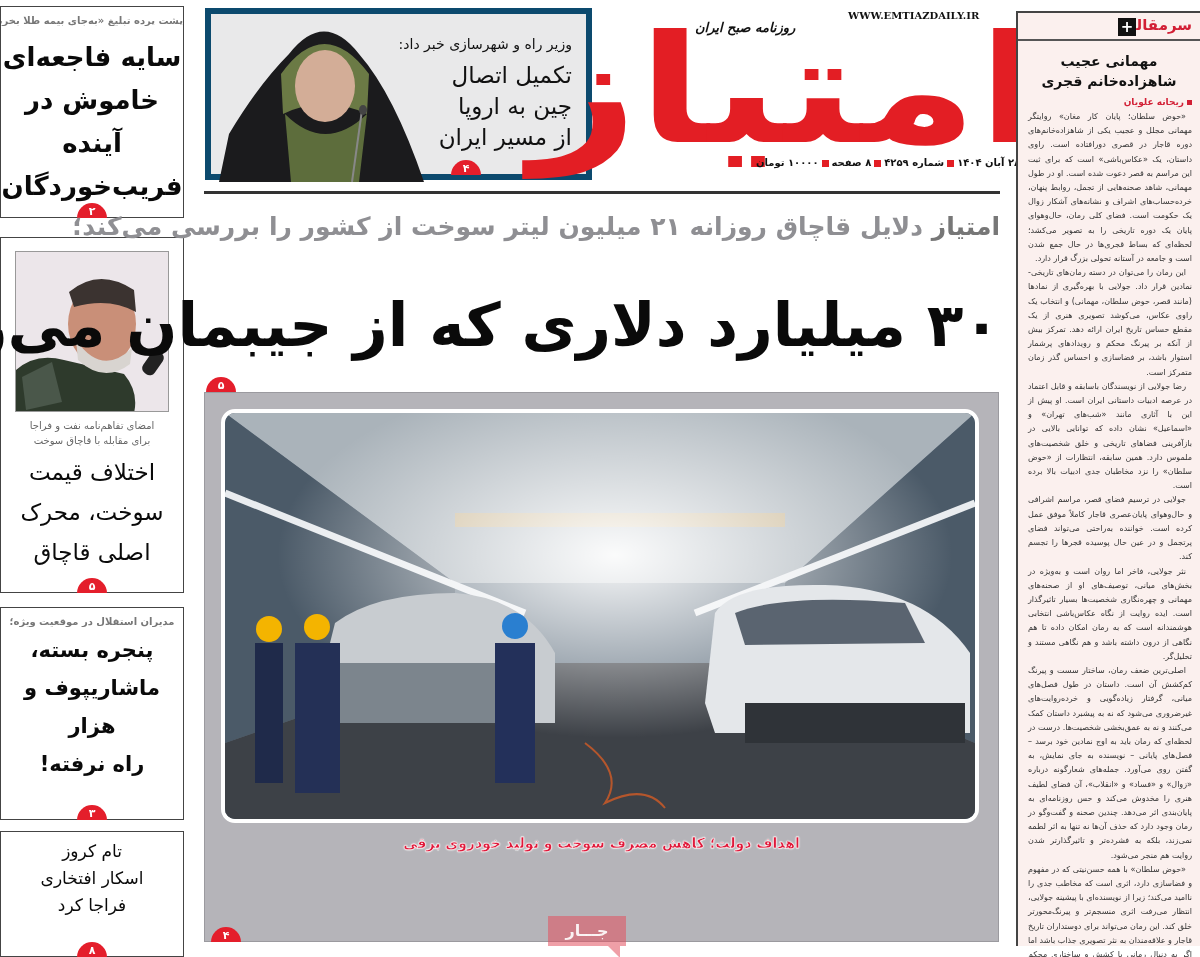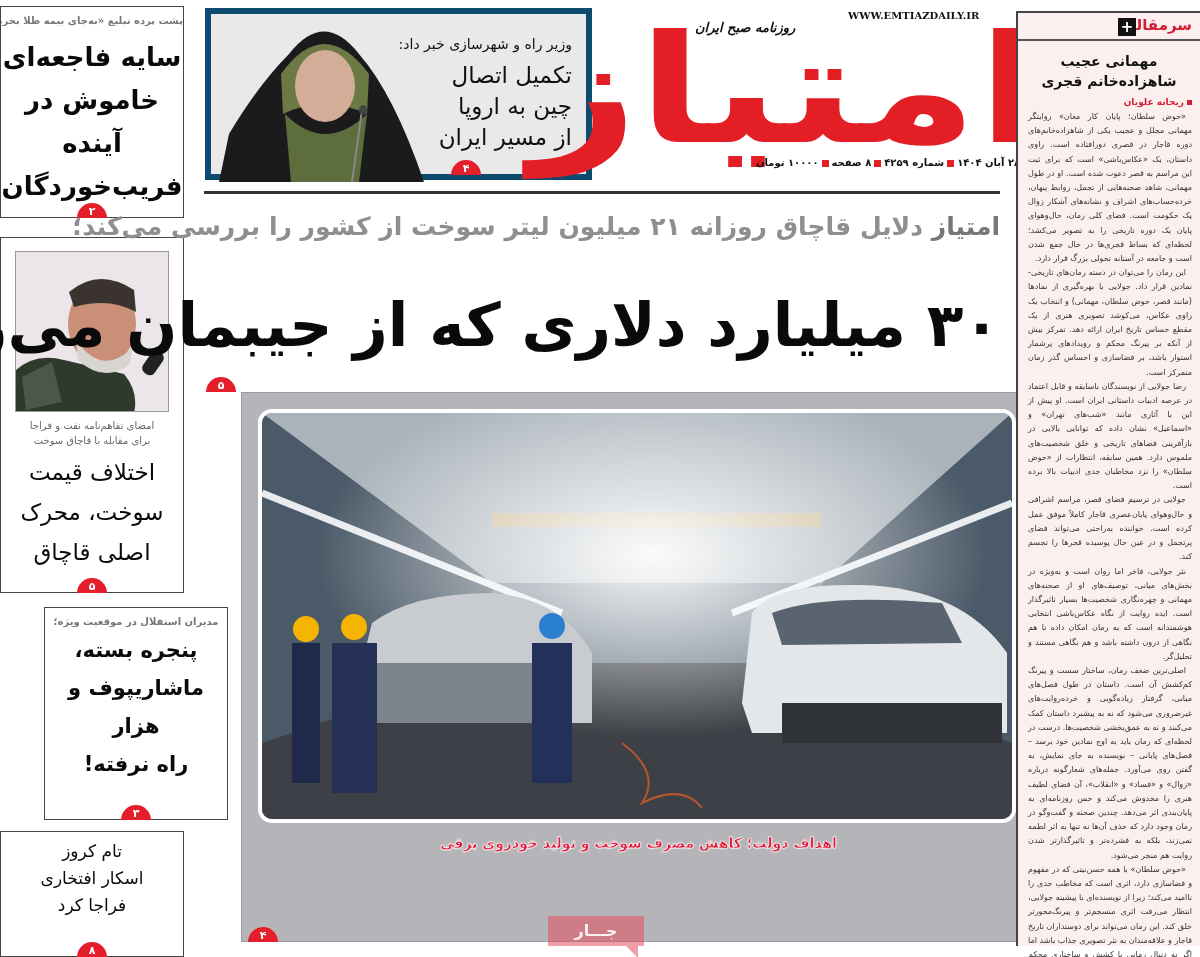--- a/index.html
+++ b/index.html
@@ -39,29 +39,29 @@
   .top-promo .kick { position: absolute; right: 14px; top: 22px; font-size: 14px; color: #111; }
   .top-promo .head { position: absolute; right: 14px; top: 46px; font-size: 23px; line-height: 31px; color: #111; text-align: right; }
 
   
   .rule-top { position: absolute; left: 204px; top: 191px; width: 796px; height: 3px; background: #333; }
   .subhead { position: absolute; left: 204px; top: 212px; width: 796px; text-align: center; font-size: 25px; font-weight: 900; color: #8f8f93; white-space: nowrap; }
   .subhead .brand { color: #777; }
   .main-head { position: absolute; left: 204px; top: 290px; width: 796px; text-align: center; font-size: 60px; font-weight: 900; color: #0a0a0a; white-space: nowrap; letter-spacing: -1px; }
 
   
-  .feature { position: absolute; left: 204px; top: 392px; width: 795px; height: 550px; background: #b5b4b9; border: 1.5px solid #9b9a9f; margin-left: 37px; }
+  .feature { position: absolute; left: 204px; top: 392px; width: 795px; height: 550px; background: #b5b4b9; border: 1.5px solid #9b9a9f; }
   .photo {
     position: absolute; left: 16px; top: 16px; width: 758px; height: 414px; border: 4px solid #fff; border-radius: 14px; overflow: hidden;
     background: linear-gradient(180deg, #c9cdd1 0%, #eef0f0 22%, #d7dbdc 40%, #8a96a3 62%, #48525d 82%, #3a3f44 100%);
   }
   .feature .kick2 { position: absolute; left: 0; width: 100%; top: 442px; text-align: center; font-size: 14px; font-weight: 900; color: #e0193a; -webkit-text-stroke: 0.4px #fff; text-shadow: 0 0 2px #fff, 0 0 2px #fff; }
   .feature .head2 { position: absolute; left: 0; width: 100%; top: 468px; text-align: center; font-size: 40px; font-weight: bold; color: #fff; -webkit-text-stroke: 1.6px #111; letter-spacing: 1px; }
 
-  .watermark { position: absolute; left: 548px; top: 916px; width: 96px; height: 30px; background: rgba(225,80,95,0.55); color: rgba(255,255,255,0.9); font-size: 16px; font-weight: bold; text-align: center; line-height: 30px; }
+  .watermark { position: absolute; left: 548px; top: 916px; width: 78px; height: 30px; background: rgba(225,80,95,0.55); color: rgba(255,255,255,0.9); font-size: 16px; font-weight: bold; text-align: center; line-height: 30px; }
   .watermark::after { content: ""; position: absolute; right: 6px; bottom: -12px; border-left: 12px solid transparent; border-top: 12px solid rgba(225,80,95,0.55); }
 
   
   .editorial { position: absolute; left: 1016px; top: 11px; width: 184px; height: 935px; background: #fbf0ee; border-left: 2px solid #444; border-top: 2px solid #444; }
   .ed-label-bar { height: 28px; border-bottom: 2px solid #555; position: relative; }
   .ed-label { position: absolute; right: 8px; top: 3px; font-size: 15px; font-weight: bold; color: #d21f35; }
   .ed-plus { position: absolute; right: 64px; top: 5px; width: 18px; height: 18px; background: #111; color: #fff; font-size: 15px; line-height: 18px; text-align: center; font-weight: bold; }
   .ed-title { text-align: center; font-size: 14px; font-weight: bold; line-height: 20px; margin-top: 10px; color: #111; }
   .ed-author { text-align: right; font-size: 9px; font-weight: bold; color: #d21f35; margin: 6px 8px 3px 0; }
   .ed-author .sq { display: inline-block; width: 5px; height: 5px; background: #d21f35; margin-left: 3px; vertical-align: middle; }
@@ -98,21 +98,21 @@
     <div>برای مقابله با قاچاق سوخت</div>
   </div>
   <div class="big-head" style="font-size:23px;line-height:40px;font-weight:normal;margin-top:4px;">
     <div>اختلاف قیمت</div>
     <div>سوخت، محرک</div>
     <div>اصلی قاچاق</div>
   </div>
   <div class="page-badge">۵</div>
 </div>
 
-<div class="lbox" style="top:607px;height:213px;margin-left:44px;">
+<div class="lbox" style="top:607px;height:213px;">
   <div class="kicker-small">مدیران استقلال در موقعیت ویژه؛</div>
   <div class="big-head" style="font-size:21px;line-height:38px;margin-top:4px;text-align:center;">
     <div>پنجره بسته،</div>
     <div>ماشاریپوف و هزار</div>
     <div>راه نرفته!</div>
   </div>
   <div class="page-badge">۳</div>
 </div>
 
 <div class="lbox" style="top:831px;height:126px;">

